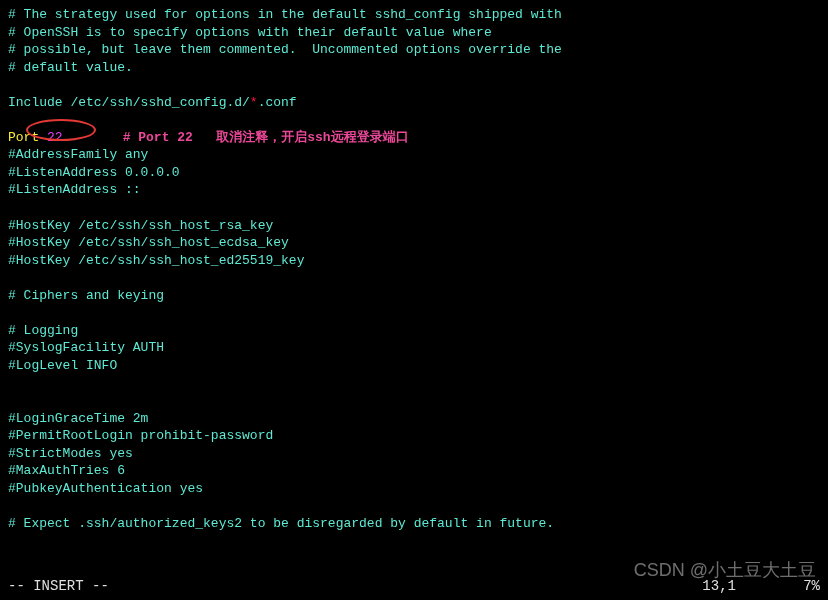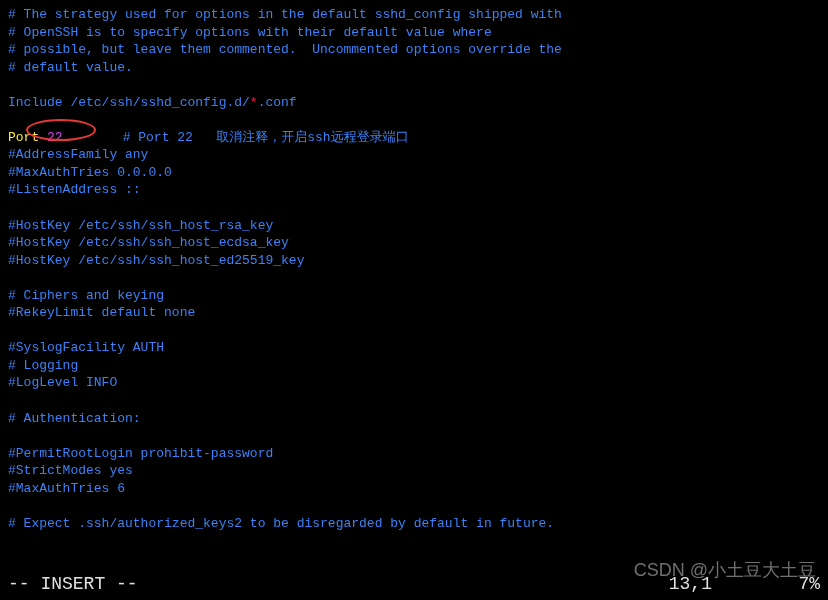--- a/index.html
+++ b/index.html
@@ -8,46 +8,46 @@
       font-family: 'Courier New', monospace;
       font-size: 13px;
       line-height: 1.35;
       padding: 6px 8px;
       width: 828px;
       height: 600px;
       overflow: hidden;
       position: relative;
     }
     .line { white-space: pre; }
-    .cyan { color: #3b82f6; }
+    .cyan { color: #5eead4; }
     .yellow { color: #ffeb3b; }
     .magenta { color: #e040fb; text-align: right; }
     .red-star { color: #ff1744; }
     .white { color: #e0e0e0; }
-    .annotation { color: #3b82f6; font-weight: normal; }
+    .annotation { color: #ec4899; font-weight: bold; }
     .port-ellipse {
       position: absolute;
       border: 2px solid #e53935;
       border-radius: 50%;
       width: 70px;
       height: 22px;
       left: 18px;
       top: 113px;
       pointer-events: none;
     }
     .status-bar {
       position: absolute;
       bottom: 4px;
       left: 8px;
       right: 8px;
       display: flex;
       justify-content: space-between;
       color: #e0e0e0;
       font-family: 'Courier New', monospace;
-      font-size: 18px;
+      font-size: 14px;
     }
     .watermark {
       position: absolute;
       right: 12px;
       bottom: 18px;
       color: rgba(220,220,220,0.5);
       font-family: Arial, sans-serif;
       font-size: 18px;
       pointer-events: none;
     }
@@ -62,39 +62,39 @@
 <div class="editor">
   <div class="line cyan"># The strategy used for options in the default sshd_config shipped with</div>
   <div class="line cyan"># OpenSSH is to specify options with their default value where</div>
   <div class="line cyan"># possible, but leave them commented.  Uncommented options override the</div>
   <div class="line cyan"># default value.</div>
   <div class="blank"></div>
   <div class="line"><span class="cyan">Include /etc/ssh/sshd_config.d/</span><span class="red-star">*</span><span class="cyan">.conf</span></div>
   <div class="blank"></div>
   <div class="line"><span class="yellow">Port</span><span class="magenta"> 22</span><span class="annotation annot-inline"># Port 22   取消注释，开启ssh远程登录端口</span></div>
   <div class="line cyan">#AddressFamily any</div>
-  <div class="line cyan">#MaxAuthTries 0.0.0.0</div>
+  <div class="line cyan">#ListenAddress 0.0.0.0</div>
   <div class="line cyan">#ListenAddress ::</div>
   <div class="blank"></div>
   <div class="line cyan">#HostKey /etc/ssh/ssh_host_rsa_key</div>
   <div class="line cyan">#HostKey /etc/ssh/ssh_host_ecdsa_key</div>
   <div class="line cyan">#HostKey /etc/ssh/ssh_host_ed25519_key</div>
   <div class="blank"></div>
   <div class="line cyan"># Ciphers and keying</div>
-  <div class="line cyan">#RekeyLimit default none</div>
   <div class="blank"></div>
+  <div class="line cyan"># Logging</div>
   <div class="line cyan">#SyslogFacility AUTH</div>
-  <div class="line cyan"># Logging</div>
   <div class="line cyan">#LogLevel INFO</div>
   <div class="blank"></div>
-  <div class="line cyan"># Authentication:</div>
   <div class="blank"></div>
+  <div class="line cyan">#LoginGraceTime 2m</div>
   <div class="line cyan">#PermitRootLogin prohibit-password</div>
   <div class="line cyan">#StrictModes yes</div>
   <div class="line cyan">#MaxAuthTries 6</div>
+  <div class="line cyan">#PubkeyAuthentication yes</div>
   <div class="blank"></div>
   <div class="line cyan"># Expect .ssh/authorized_keys2 to be disregarded by default in future.</div>
 
   <div class="port-ellipse"></div>
 </div>
 
 <div class="watermark">CSDN @小土豆大土豆</div>
 
 <div class="status-bar">
   <span class="white">-- INSERT --</span>

